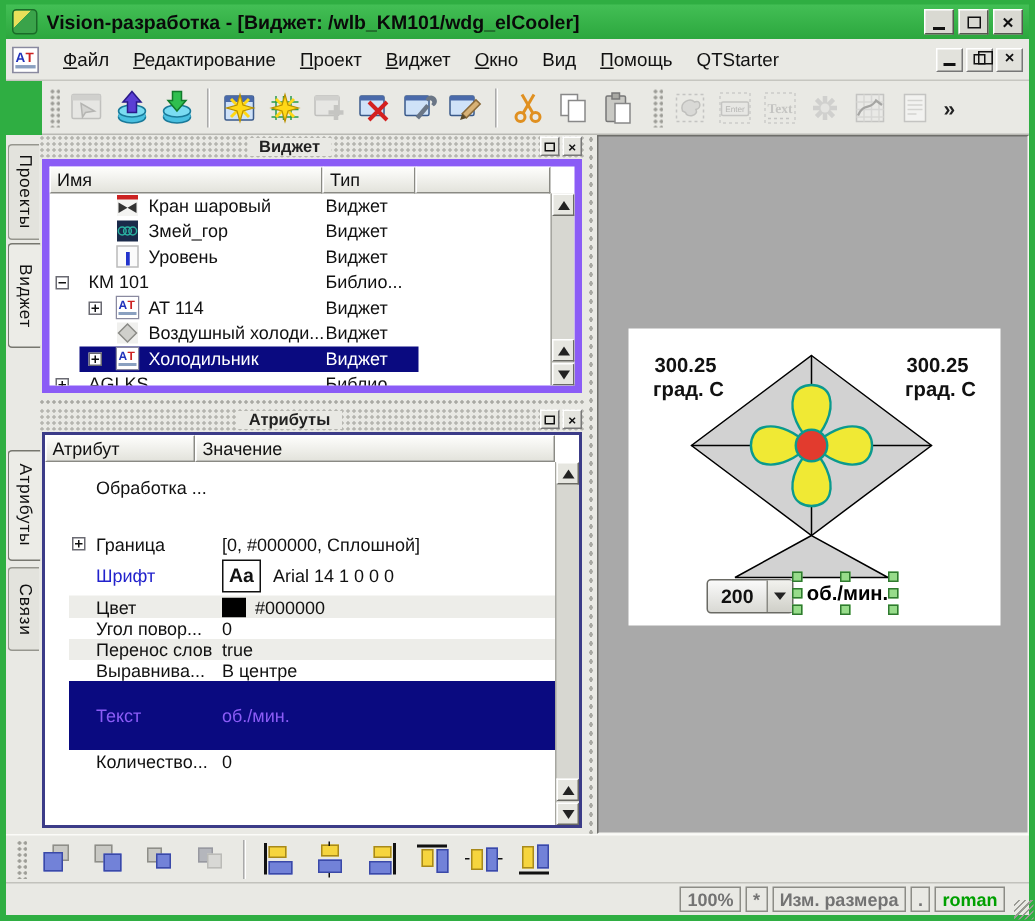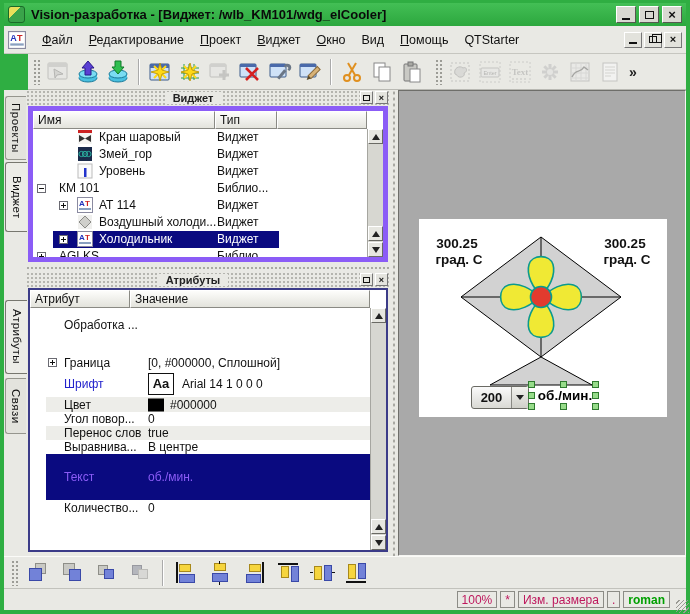--- a/index.html
+++ b/index.html
@@ -124,21 +124,21 @@
   #combo .btn{width:17px;height:100%;border-left:1px solid #8a8a84;background:linear-gradient(#f2f2ee,#cfcfc8);
     display:flex;align-items:center;justify-content:center;}
   #sel-label{position:absolute;left:112px;top:164px;width:68px;height:25px;line-height:25px;
     text-align:center;font-weight:bold;font-size:13.5px;color:#000;}
   .hd{position:absolute;width:7px;height:7px;background:#97dc8a;border:1px solid #2f7a2f;}
 
   
   #statusbar{position:absolute;left:4px;right:4px;bottom:4px;height:22px;background:#e9e9e4;
     border-top:1px solid #c2c2bc;display:flex;align-items:center;justify-content:flex-end;padding:0 16px 0 4px;}
   .sbox{border:1px solid #8c8c86;height:17px;display:flex;align-items:center;padding:0 4px;
-    margin-left:3px;font-size:12px;color:#be185d;background:#e9e9e4;}
+    margin-left:3px;font-size:12px;color:#737373;background:#e9e9e4;font-weight:bold;}
   .sbox.user{color:#00a000;font-weight:bold;}
   #grip{position:absolute;right:1px;bottom:1px;width:13px;height:13px;
     background:repeating-linear-gradient(135deg,transparent 0 2px,#9a9a94 2px 3px);}
 </style>
 </head>
 <body>
 
 <div id="titlebar">
   <div id="app-icon"></div>
   <div id="title-text">Vision-разработка - [Виджет: /wlb_KM101/wdg_elCooler]</div>

